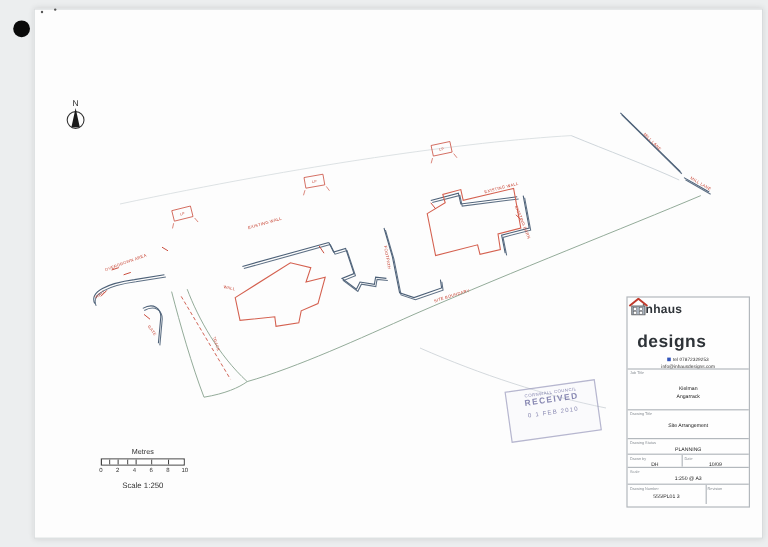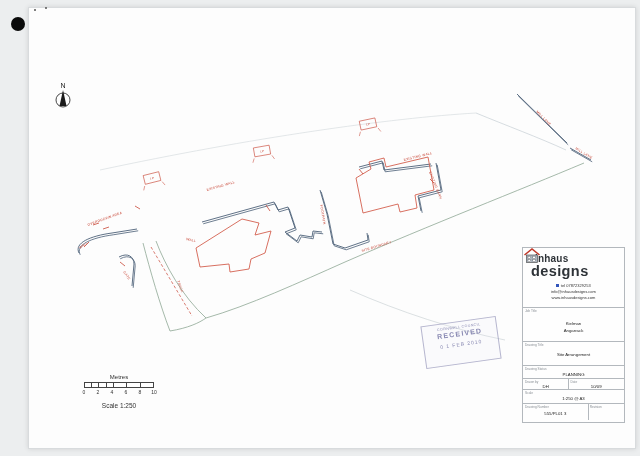--- a/index.html
+++ b/index.html
@@ -37,21 +37,21 @@
     border:1px solid #b3b8bd;box-sizing:border-box;background:#fefefe;
     color:#222;
   }
   .tb-row{position:relative;border-bottom:1px solid #b3b8bd;box-sizing:border-box;overflow:hidden;}
   .tb-row:last-child{border-bottom:none;}
   .tb-label{position:absolute;left:2px;top:1px;font-size:3.2px;color:#8a9096;}
   .tb-value{position:absolute;left:0;right:0;text-align:center;font-size:4.3px;color:#222;}
   .logo-row{height:60px;}
   .logo-line{display:flex;align-items:flex-end;padding:6px 0 0 10px;}
   .logo-name{font-size:10px;font-weight:bold;color:#2e3338;letter-spacing:.2px;line-height:1;margin-left:2px;}
-  .logo-designs{font-size:14.5px;font-weight:bold;color:#2e3338;letter-spacing:.4px;line-height:1;padding-left:8px;margin-top:0;}
+  .logo-designs{font-size:14.5px;font-weight:bold;color:#2e3338;letter-spacing:.4px;line-height:1;padding-left:8px;margin-top:14px;}
   .contact{margin-top:4px;text-align:center;font-size:4px;color:#333;line-height:1.5;position:relative;}
   .tel-dot{display:inline-block;width:2.5px;height:2.5px;background:#3355bb;margin-right:2px;vertical-align:middle;}
   .job-row{height:34px;}
   .dtitle-row{height:24px;}
   .status-row{height:13px;}
   .drawn-row{height:11px;}
   .drawn-col{position:absolute;top:0;bottom:0;}
   .drawn-left{left:0;width:45%;border-right:1px solid #b3b8bd;}
   .drawn-right{left:45%;right:0;}
   .scale-row{height:14px;}

